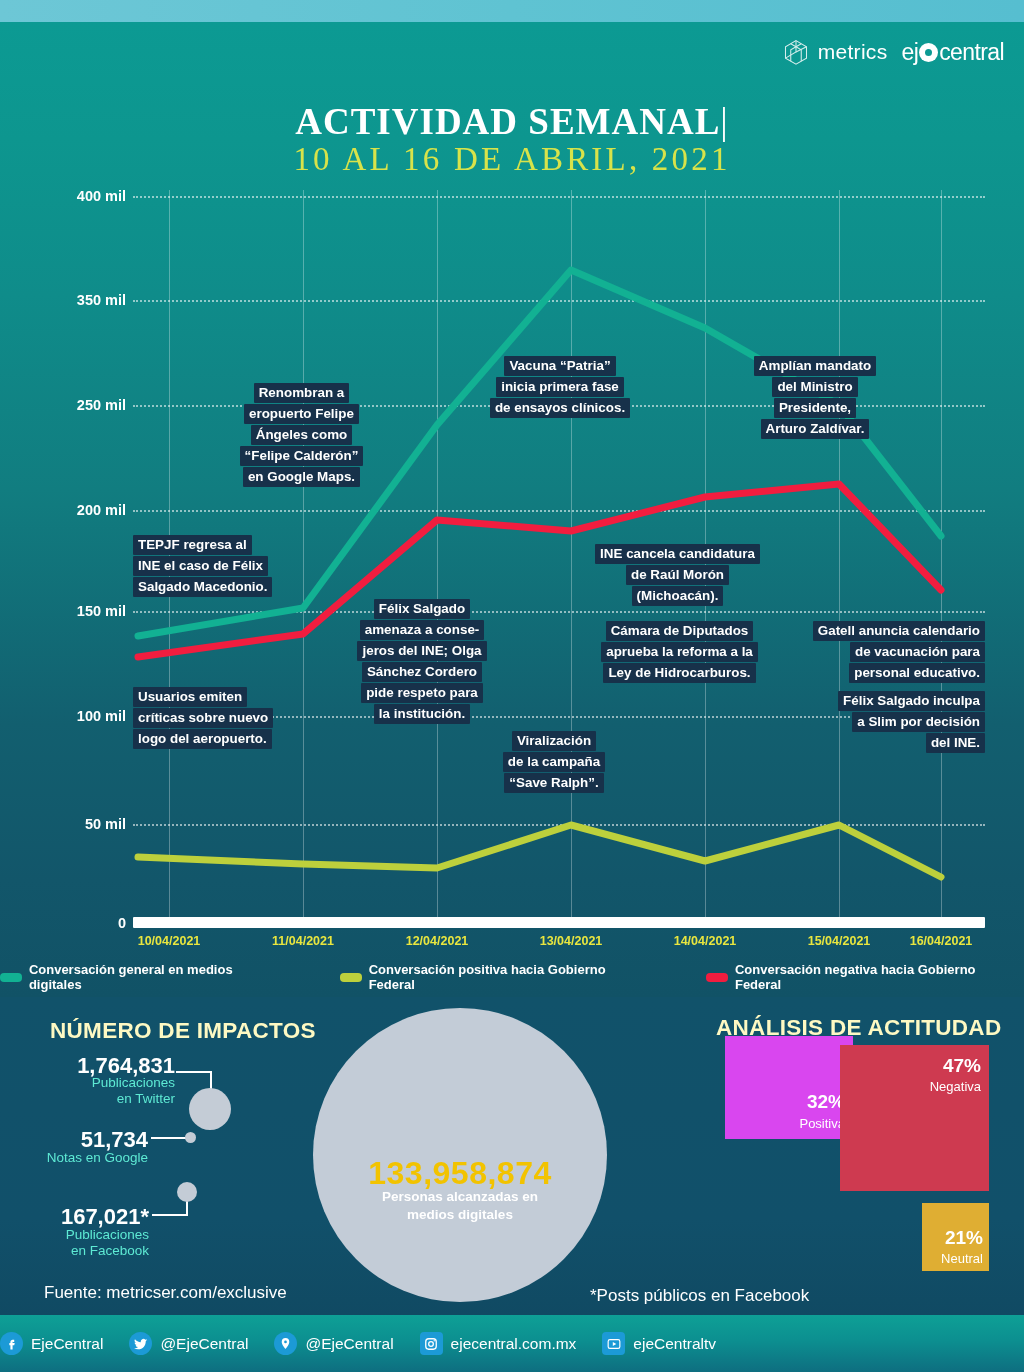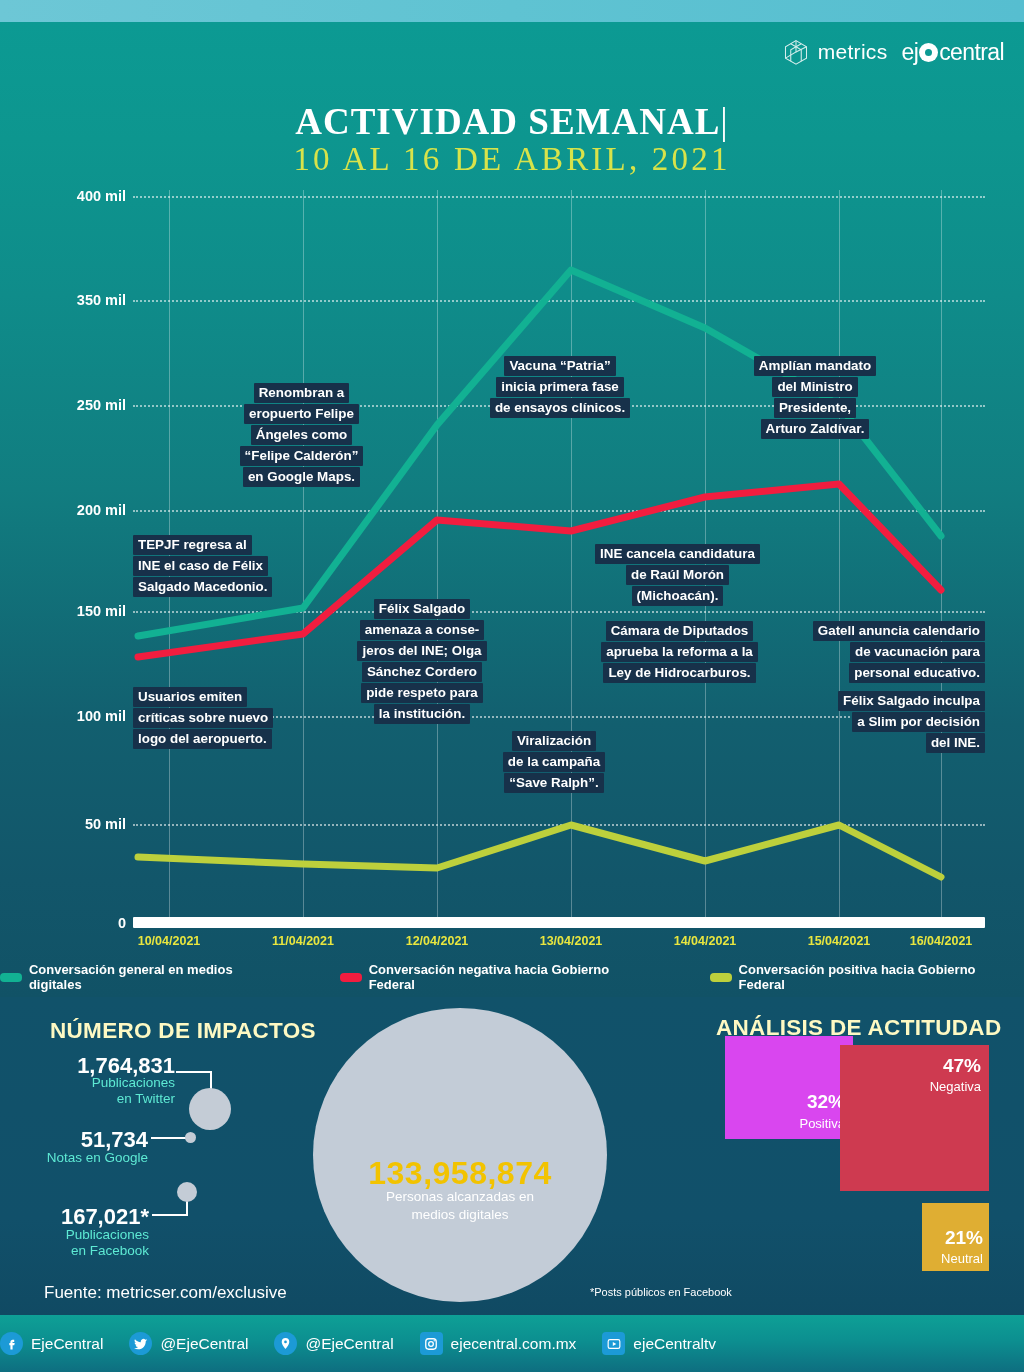--- a/index.html
+++ b/index.html
@@ -140,41 +140,41 @@
     position: absolute; left: 313px; top: 1008px; width: 294px; height: 294px;
     border-radius: 50%; background: #c3ccd7; z-index: 15;
   }
   .big-num {
     position: absolute; left: 313px; top: 1155px; width: 294px; text-align: center;
     color: #f2c300; font-size: 32px; font-weight: bold; z-index: 22;
     letter-spacing: .5px;
   }
   .big-lbl {
     position: absolute; left: 313px; top: 1188px; width: 294px; text-align: center;
-    color: #ffffff; font-size: 13.5px; line-height: 1.3; z-index: 22;
+    color: #ffffff; font-size: 13.5px; line-height: 1.3; z-index: 22; font-weight: bold;
   }
 
   
   .att-block { position: absolute; z-index: 20; }
   .att-pct {
     position: absolute; right: 8px; color: #ffffff; font-weight: bold;
     font-size: 19px; text-align: right;
   }
   .att-name {
     position: absolute; right: 8px; color: #ffffff; font-size: 13px; text-align: right;
   }
 
   
   .source {
     position: absolute; left: 44px; top: 1283px; color: #ffffff;
     font-size: 17px; z-index: 30;
   }
   .fnote {
     position: absolute; left: 590px; top: 1286px; color: #ffffff;
-    font-size: 11px; z-index: 30;
+    font-size: 17px; z-index: 30;
   }
 
   
   .social {
     position: absolute; left: 0; top: 1315px; width: 1024px; height: 57px;
     background: linear-gradient(180deg, #0ea096 0%, #0c8f90 45%, #0e6e80 100%);
     display: flex; align-items: center; gap: 26px;
   }
   .soc-item { display: flex; align-items: center; gap: 8px; }
   .soc-ic {
@@ -334,26 +334,26 @@
   <span>a Slim por decisión</span><br>
   <span>del INE.</span>
 </div>
 
 <div class="legend">
   <div class="legend-item">
     <span class="legend-swatch" style="background:#12b193"></span>
     <span class="legend-text">Conversación general en medios digitales</span>
   </div>
   <div class="legend-item">
+    <span class="legend-swatch" style="background:#bdd03c"></span>
+    <span class="legend-text">Conversación positiva hacia Gobierno Federal</span>
+  </div>
+  <div class="legend-item">
     <span class="legend-swatch" style="background:#f11d3f"></span>
     <span class="legend-text">Conversación negativa hacia Gobierno Federal</span>
-  </div>
-  <div class="legend-item">
-    <span class="legend-swatch" style="background:#bdd03c"></span>
-    <span class="legend-text">Conversación positiva hacia Gobierno Federal</span>
   </div>
 </div>
 
 <div class="lower-band"></div>
 
 <div class="sec-title" style="left:50px; top:1018px">NÚMERO DE IMPACTOS</div>
 
 <div class="impact-num" style="left:0px; top:1053px; width:175px">1,764,831</div>
 <div class="impact-lbl" style="left:0px; top:1075px; width:175px">
   <span>Publicaciones</span><br>

